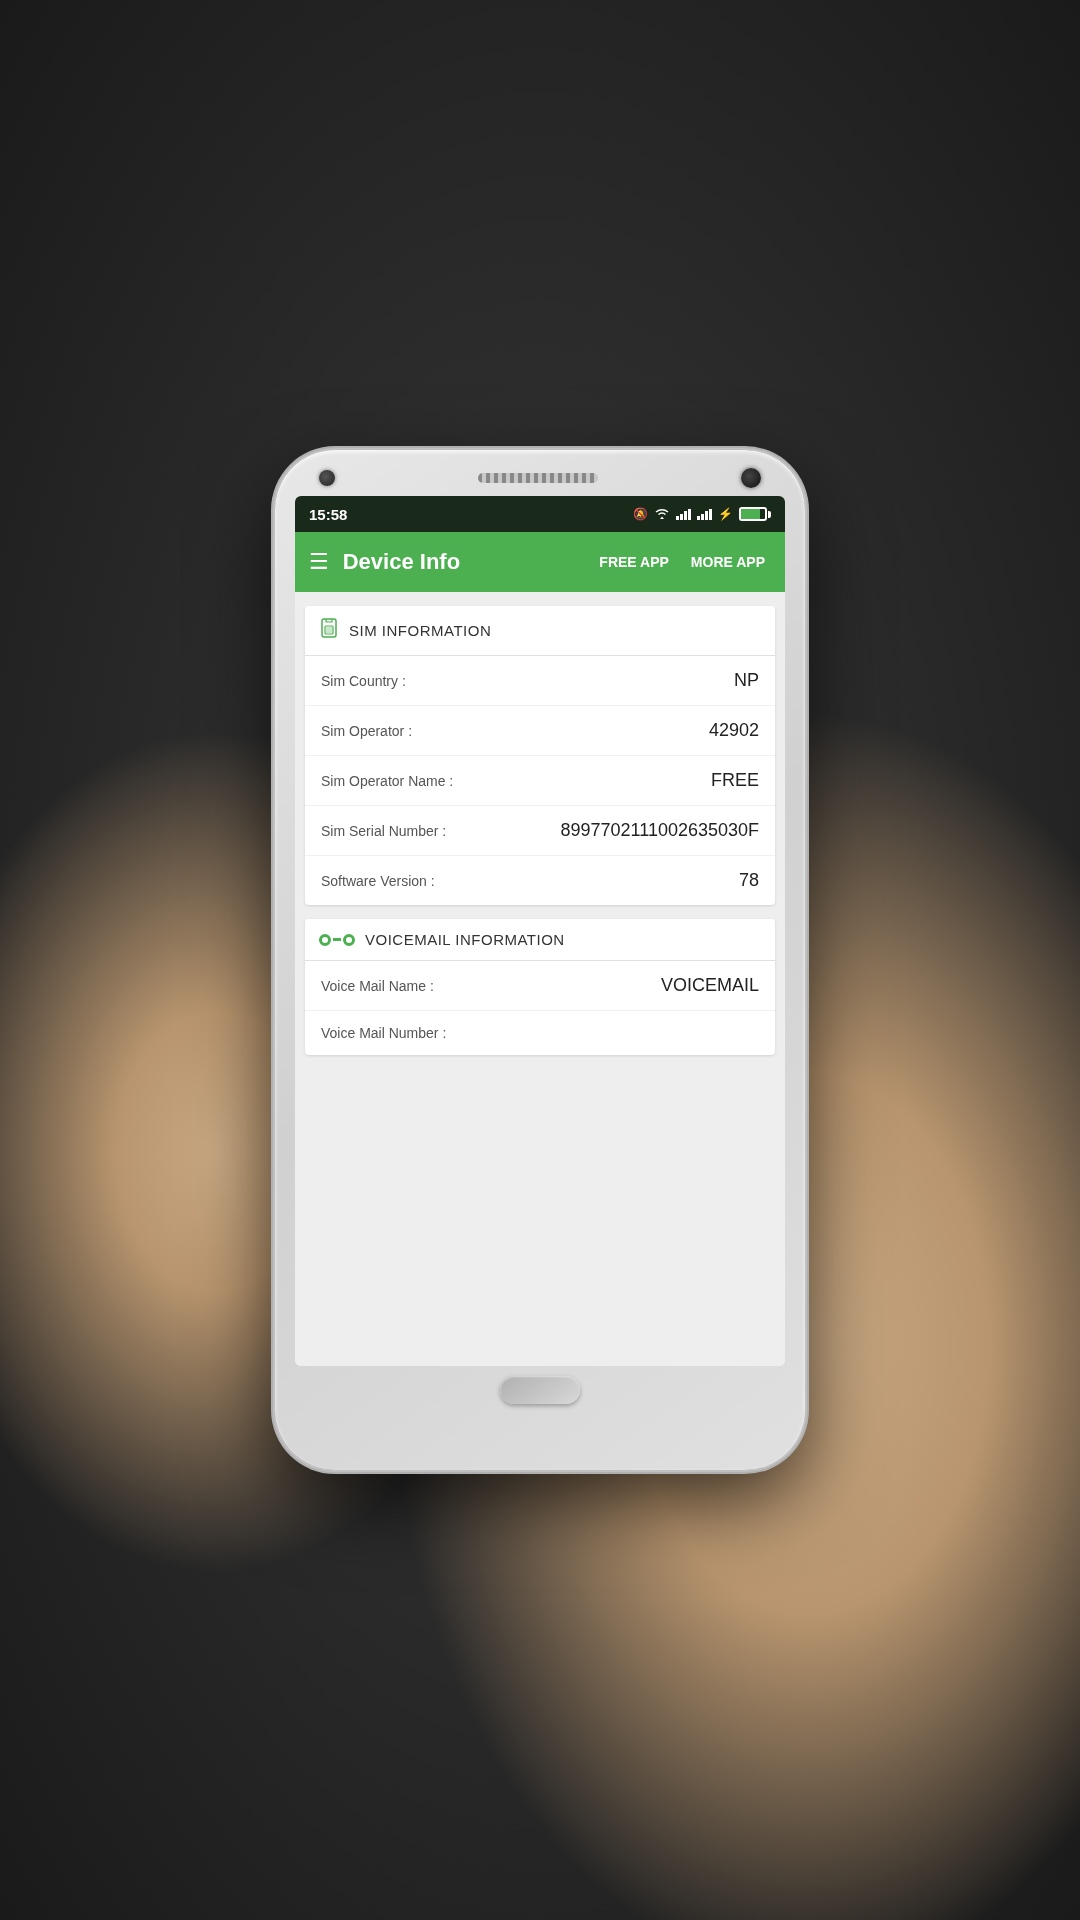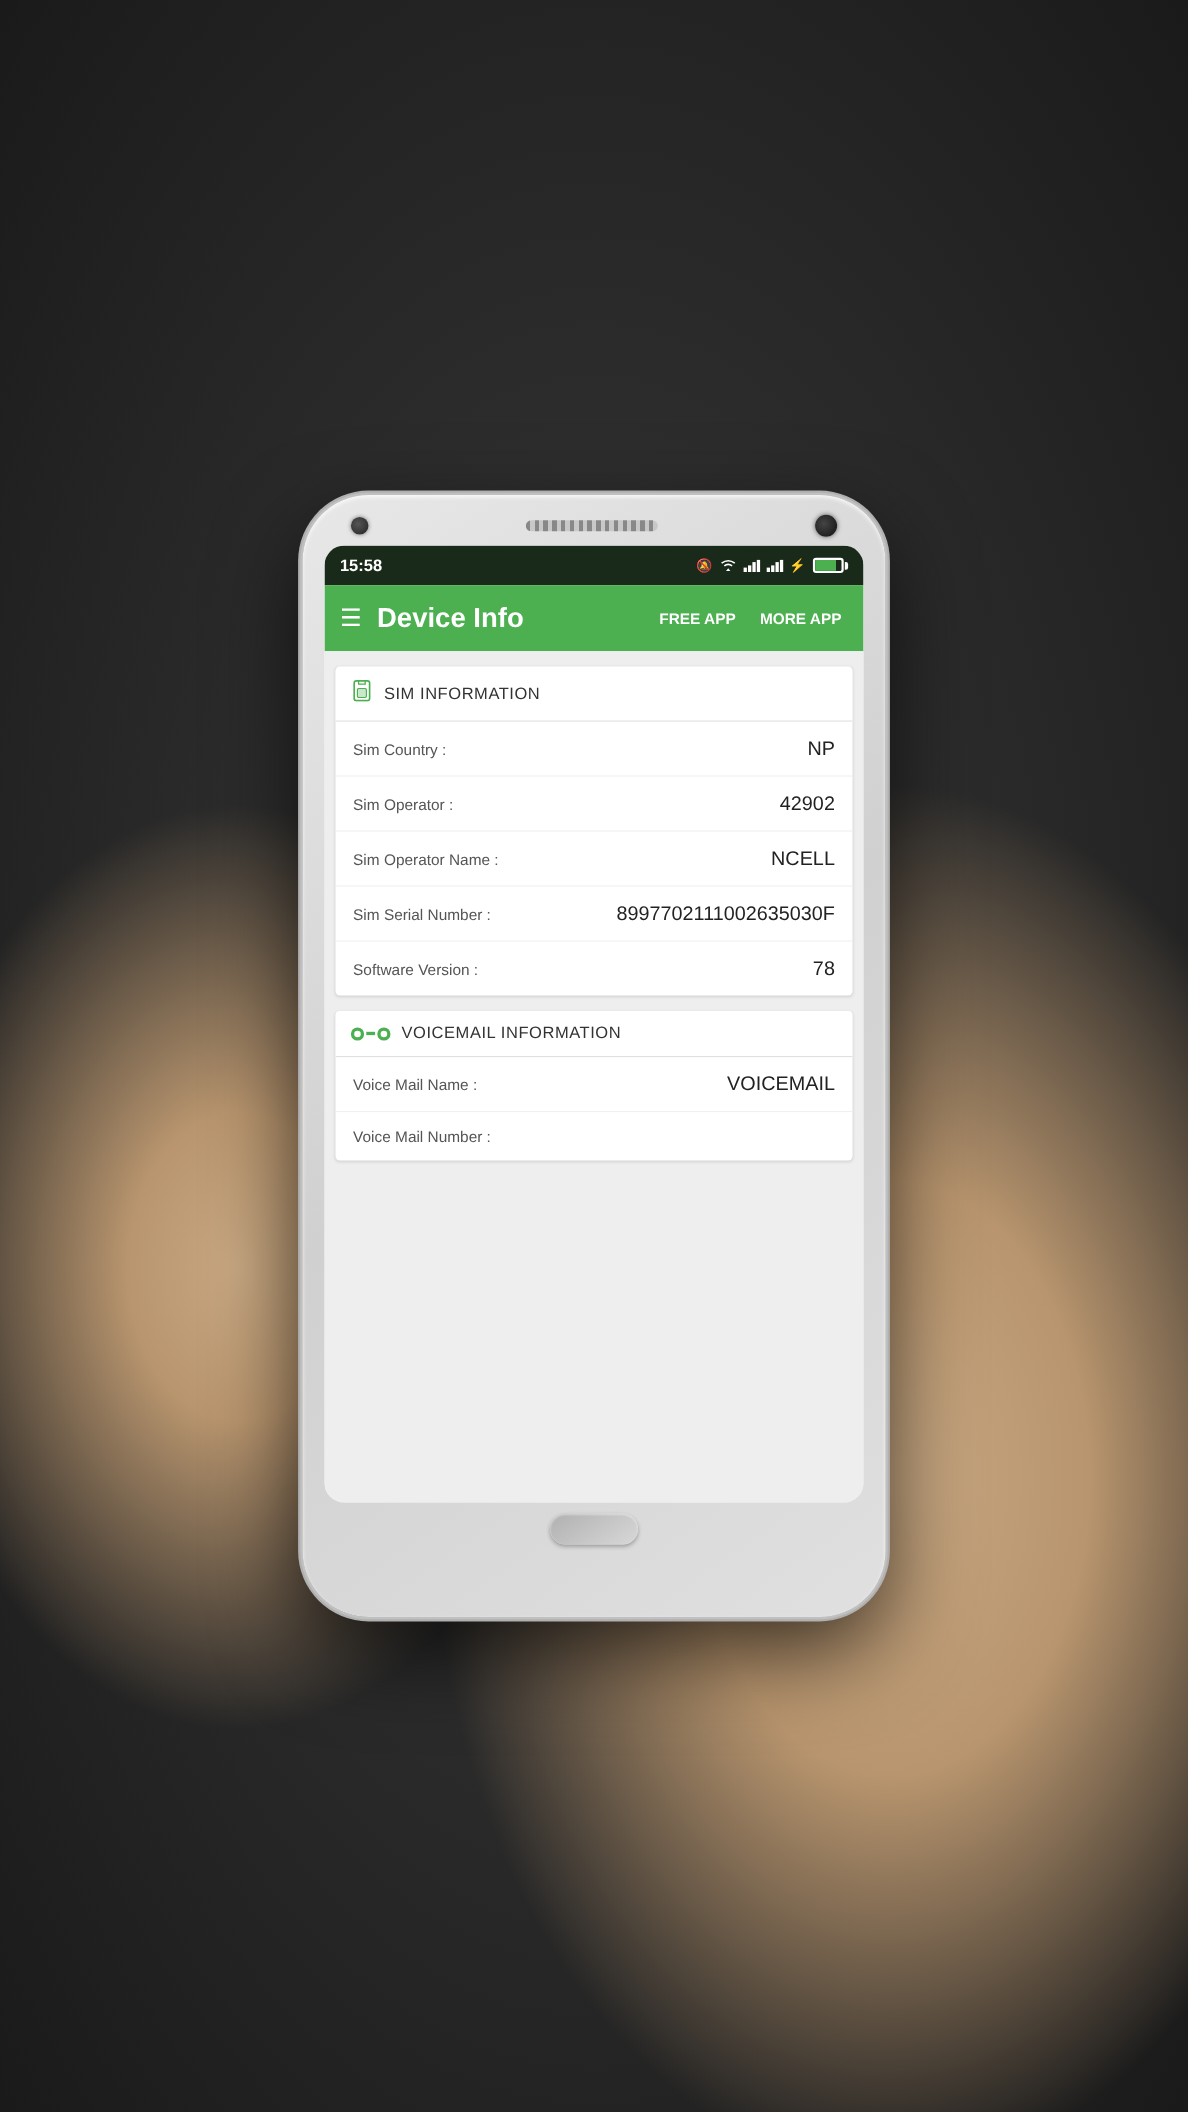--- a/index.html
+++ b/index.html
@@ -93,21 +93,21 @@
       border-radius: 50%;
       background: radial-gradient(circle at 40% 40%, #444, #111);
       box-shadow: 0 0 5px rgba(0,0,0,0.6);
     }
 
     
     .phone-screen {
       width: 490px;
       height: 870px;
       background: #f5f5f5;
-      border-radius: 18px;
+      border-radius: 6px;
       overflow: hidden;
       display: flex;
       flex-direction: column;
     }
 
     
     .status-bar {
       background: #1a2a1a;
       height: 36px;
       display: flex;
@@ -176,21 +176,21 @@
 
     .menu-icon {
       color: white;
       font-size: 22px;
       cursor: pointer;
       margin-right: 4px;
     }
 
     .app-title {
       color: white;
-      font-size: 25px;
+      font-size: 22px;
       font-weight: bold;
       flex: 1;
     }
 
     .app-bar-btn {
       color: white;
       font-size: 14px;
       font-weight: 600;
       cursor: pointer;
       padding: 4px 6px;
@@ -384,21 +384,21 @@
               <div class="info-row">
     <span class="info-label">Sim Country :</span>
     <span class="info-value">NP</span>
   </div>
               <div class="info-row">
     <span class="info-label">Sim Operator :</span>
     <span class="info-value">42902</span>
   </div>
               <div class="info-row">
     <span class="info-label">Sim Operator Name :</span>
-    <span class="info-value">NCELL</span>
+    <span class="info-value">FREE</span>
   </div>
               <div class="info-row">
     <span class="info-label">Sim Serial Number :</span>
     <span class="info-value">8997702111002635030F</span>
   </div>
               <div class="info-row">
     <span class="info-label">Software Version :</span>
     <span class="info-value">78</span>
   </div>
             </div>

